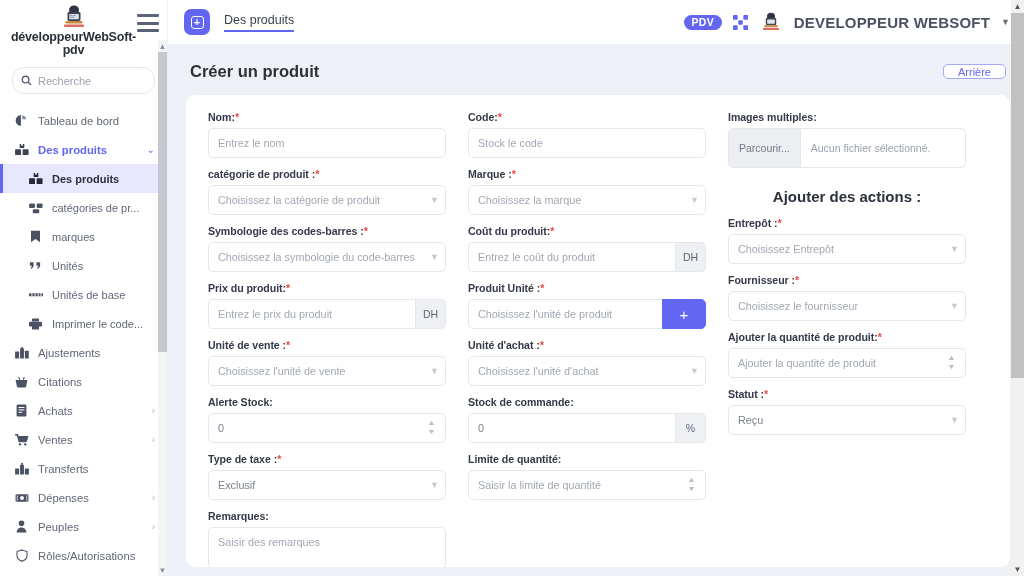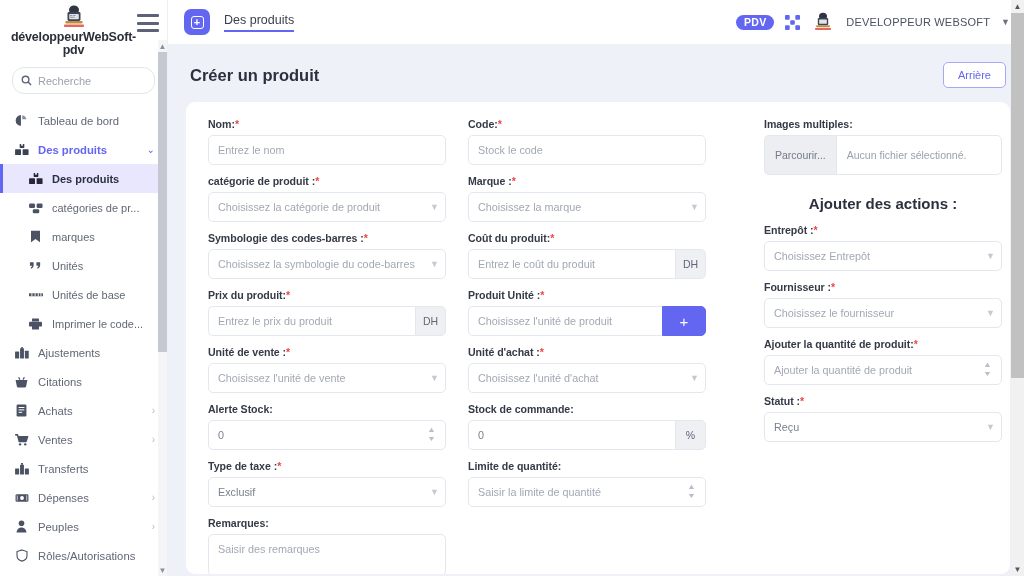--- a/index.html
+++ b/index.html
@@ -104,44 +104,44 @@
     padding-bottom: 3px; border-bottom: 2px solid #6366f1;
   }
   .top-right { margin-left: auto; display: flex; align-items: center; gap: 11px; }
   .pdv-pill {
     width: 38px; height: 15px; border-radius: 13px; background: #6366f1;
     color: #fff; font-size: 10.5px; font-weight: 700; display: flex;
     align-items: center; justify-content: center; letter-spacing: .3px;
   }
   .expand-ico { color: #6366f1; display: flex; }
   .avatar-ico { width: 24px; height: 22px; display: flex; align-items: center; }
-  .user-name { font-size: 11px; color: #4a5160; letter-spacing: .2px; }
+  .user-name { font-size: 15px; color: #4a5160; letter-spacing: .2px; font-weight: bold; }
   .caret { color: #6b7280; font-size: 9px; }
 
   .content {
     flex: 1; overflow: hidden; padding: 0 14px 0 18px; position: relative;
     background: #eef1f7;
   }
   .page-head { display: flex; align-items: center; padding: 17px 4px 14px 4px; }
   .page-title { font-size: 16.5px; color: #2c313d; font-weight: 600; }
   .btn-back {
-    margin-left: auto; min-width: 62px; height: 26px; border: 1px solid #a5a8f5;
+    margin-left: auto; min-width: 62px; height: 15px; border: 1px solid #a5a8f5;
     border-radius: 5px; background: #fff; color: #6366f1; font-size: 11px;
     display: flex; align-items: center; justify-content: center; padding: 0 14px;
     cursor: pointer;
   }
 
   .card {
     background: #fff; border-radius: 9px; padding: 16px 22px 12px 22px;
     display: flex; gap: 22px; height: 472px; overflow: hidden;
   }
   .col { display: flex; flex-direction: column; }
   .col-left  { flex: 0 0 238px; }
   .col-mid   { flex: 0 0 238px; }
-  .col-right { flex: 0 0 238px; margin-left: 36px; }
+  .col-right { flex: 0 0 238px; }
 
   .field { margin-bottom: 10px; }
   .f-label {
     font-size: 10.6px; color: #343a47; font-weight: 700; margin-bottom: 5px;
     display: block; letter-spacing: -0.05px;
   }
   .f-label .req { color: #ef4444; font-weight: 700; }
   .ctl {
     height: 30px; border: 1px solid #e4e7ed; border-radius: 5px;
     background: #fff; display: flex; align-items: center;

